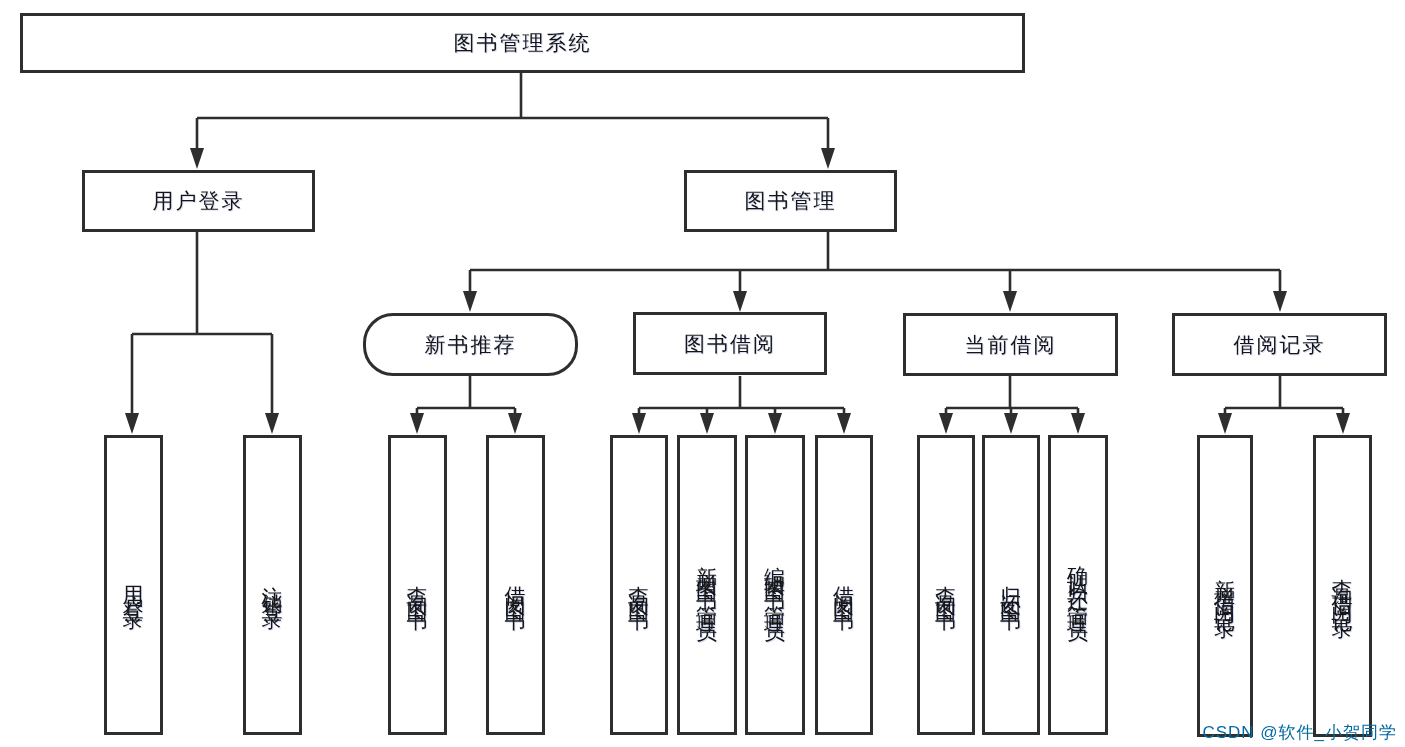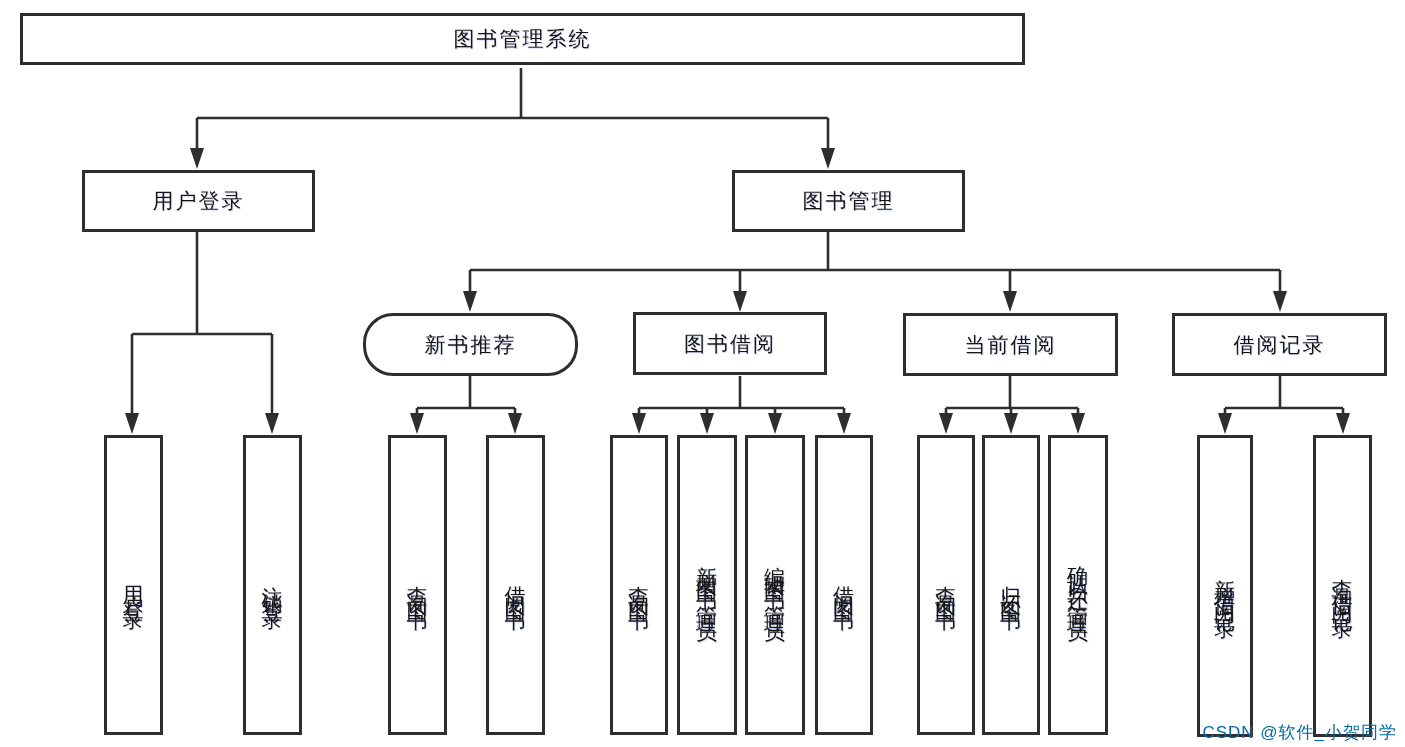--- a/index.html
+++ b/index.html
@@ -128,24 +128,24 @@
       <polygon points="768,413 782,413 775,434"></polygon>
       <polygon points="837,413 851,413 844,434"></polygon>
       <polygon points="939,413 953,413 946,434"></polygon>
       <polygon points="1004,413 1018,413 1011,434"></polygon>
       <polygon points="1071,413 1085,413 1078,434"></polygon>
       <polygon points="1218,413 1232,413 1225,434"></polygon>
       <polygon points="1336,413 1350,413 1343,434"></polygon>
     </g>
   </svg>
 
-  <div class="node h" style="left:20px; top:13px; width:1005px; height:52px;">图书管理系统</div>
+  <div class="node h" style="left:20px; top:13px; width:1005px; height:60px;">图书管理系统</div>
 
   <div class="node h" style="left:82px; top:170px; width:233px; height:62px;">用户登录</div>
-  <div class="node h" style="left:732px; top:170px; width:233px; height:62px;">图书管理</div>
+  <div class="node h" style="left:684px; top:170px; width:213px; height:62px;">图书管理</div>
 
   <div class="node h" style="left:363px; top:313px; width:215px; height:63px;border-radius:30px;">新书推荐</div>
   <div class="node h" style="left:633px; top:312px; width:194px; height:63px;font-family:Liberation Serif, serif;">图书借阅</div>
   <div class="node h" style="left:903px; top:313px; width:215px; height:63px;">当前借阅</div>
   <div class="node h" style="left:1172px; top:313px; width:215px; height:63px;">借阅记录</div>
 
   <div class="node v" style="left:104px; top:435px; width:59px; height:300px;">
     <span class="vtext">用户登录</span>
   </div>
   <div class="node v" style="left:243px; top:435px; width:59px; height:300px;">

